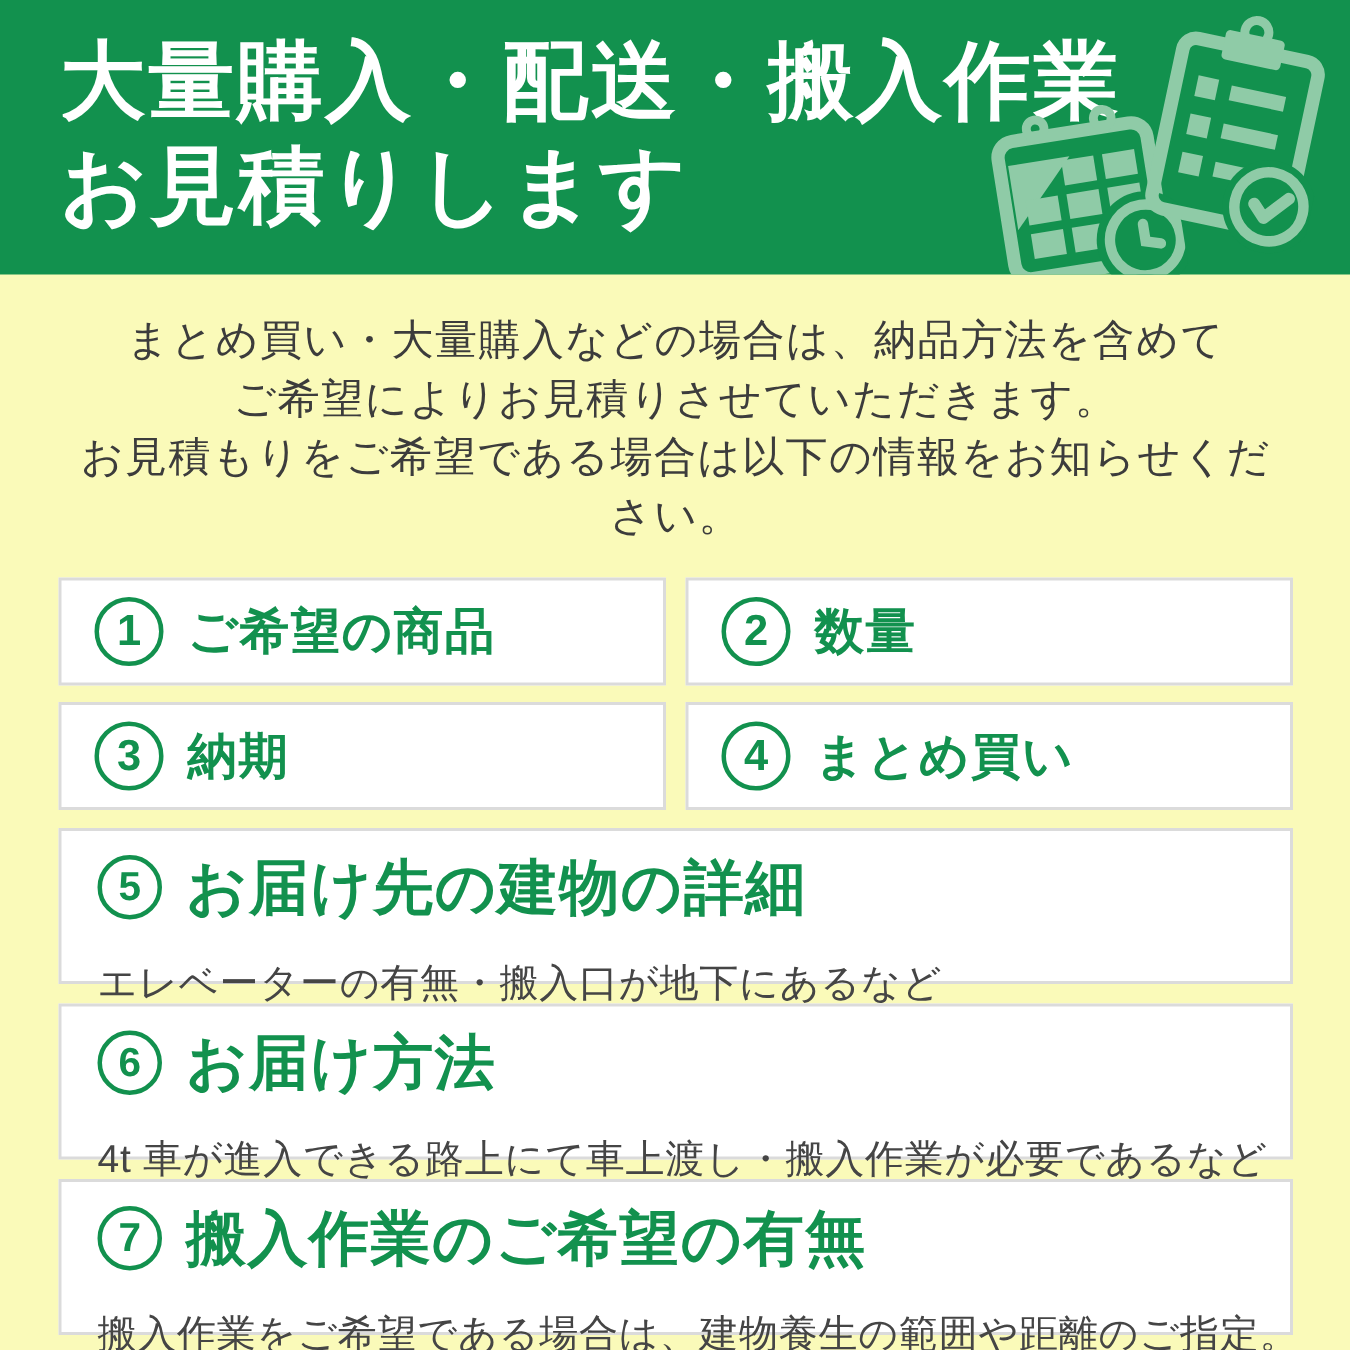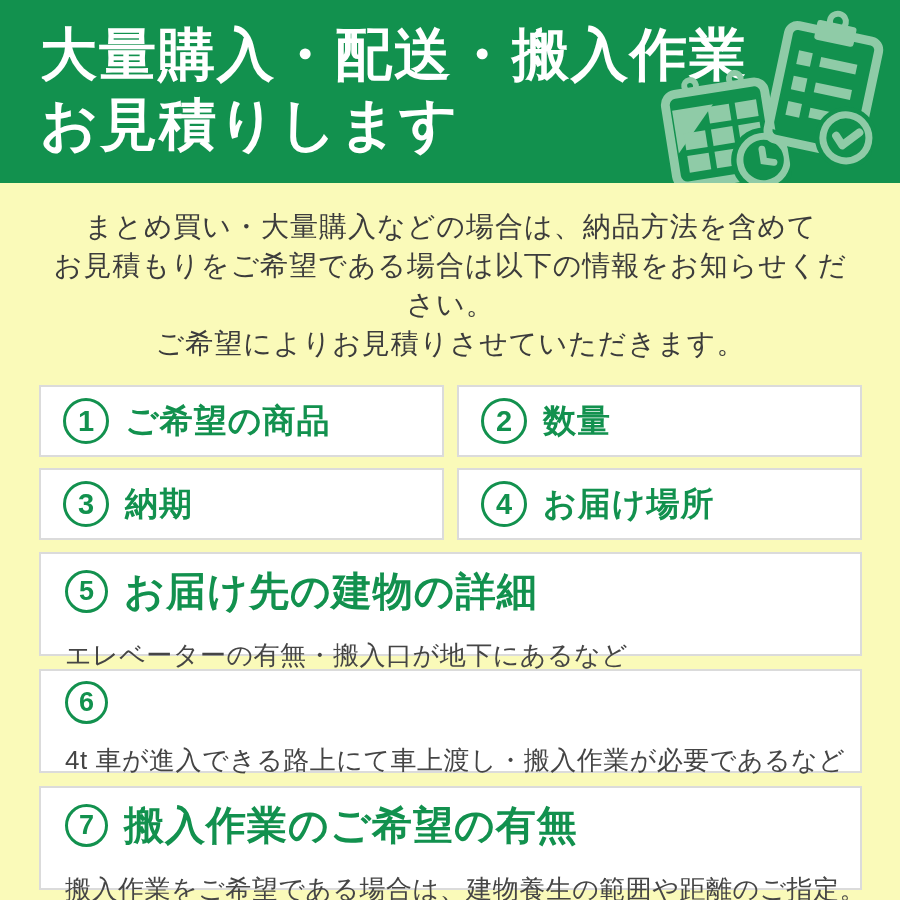--- a/index.html
+++ b/index.html
@@ -114,22 +114,22 @@
       </g>
       <circle cx="94" cy="124" r="31" fill="#12914E"></circle>
       <circle cx="94" cy="124" r="23" fill="#12914E" stroke="#8FCBA7" stroke-width="7"></circle>
       <path d="M84 124 L92 132 L106 116" fill="none" stroke="#8FCBA7" stroke-width="8" stroke-linecap="round" stroke-linejoin="round"></path>
     </svg>
   </div>
 
   <div class="content">
     <p class="intro">
       <span style="display:block">まとめ買い・大量購入などの場合は、納品方法を含めて</span>
+      <span style="display:block">ご希望によりお見積りさせていただきます。</span>
       <span style="display:block">お見積もりをご希望である場合は以下の情報をお知らせください。</span>
-      <span style="display:block">ご希望によりお見積りさせていただきます。</span>
     </p>
 
     <div class="grid2">
       <div class="box small">
         <div class="box-head">
           <span class="num">1</span>
           <span class="box-title">ご希望の商品</span>
         </div>
       </div>
       <div class="box small">
@@ -140,36 +140,37 @@
       </div>
       <div class="box small">
         <div class="box-head">
           <span class="num">3</span>
           <span class="box-title">納期</span>
         </div>
       </div>
       <div class="box small">
         <div class="box-head">
           <span class="num">4</span>
-          <span class="box-title">お届け場所</span>
+          <span class="box-title">まとめ買い</span>
         </div>
       </div>
     </div>
 
     <div class="stack">
       <div class="box big">
         <div class="box-head">
           <span class="num">5</span>
           <span class="box-title">お届け先の建物の詳細</span>
         </div>
         <div class="box-desc">エレベーターの有無・搬入口が地下にあるなど</div>
       </div>
       <div class="box big">
         <div class="box-head">
           <span class="num">6</span>
+          <span class="box-title">お届け方法</span>
         </div>
         <div class="box-desc">4t 車が進入できる路上にて車上渡し・搬入作業が必要であるなど</div>
       </div>
       <div class="box big">
         <div class="box-head">
           <span class="num">7</span>
           <span class="box-title">搬入作業のご希望の有無</span>
         </div>
         <div class="box-desc">搬入作業をご希望である場合は、建物養生の範囲や距離のご指定。</div>
       </div>

